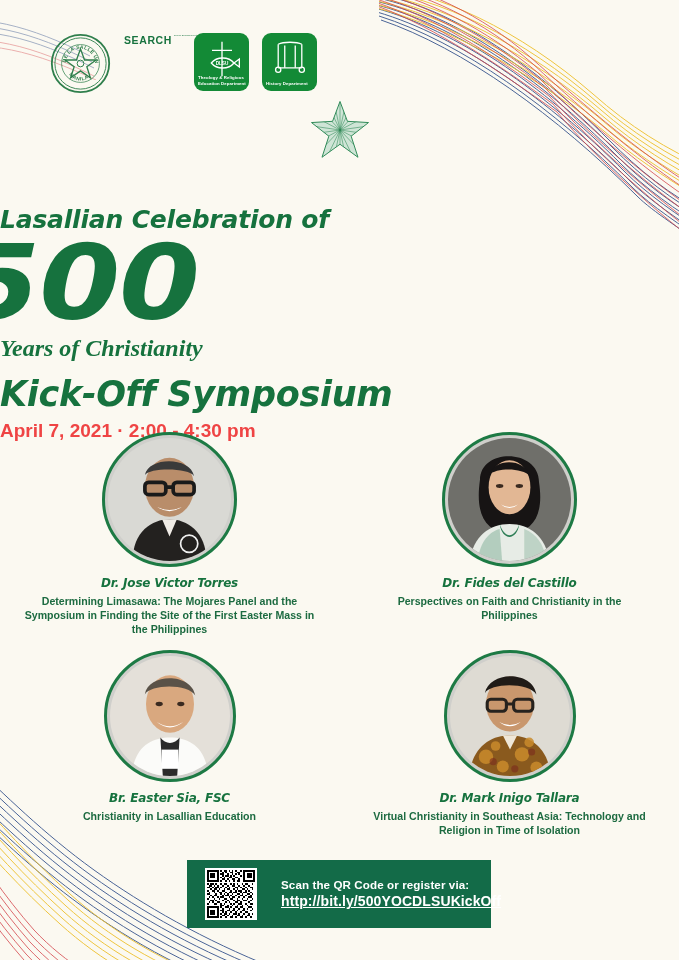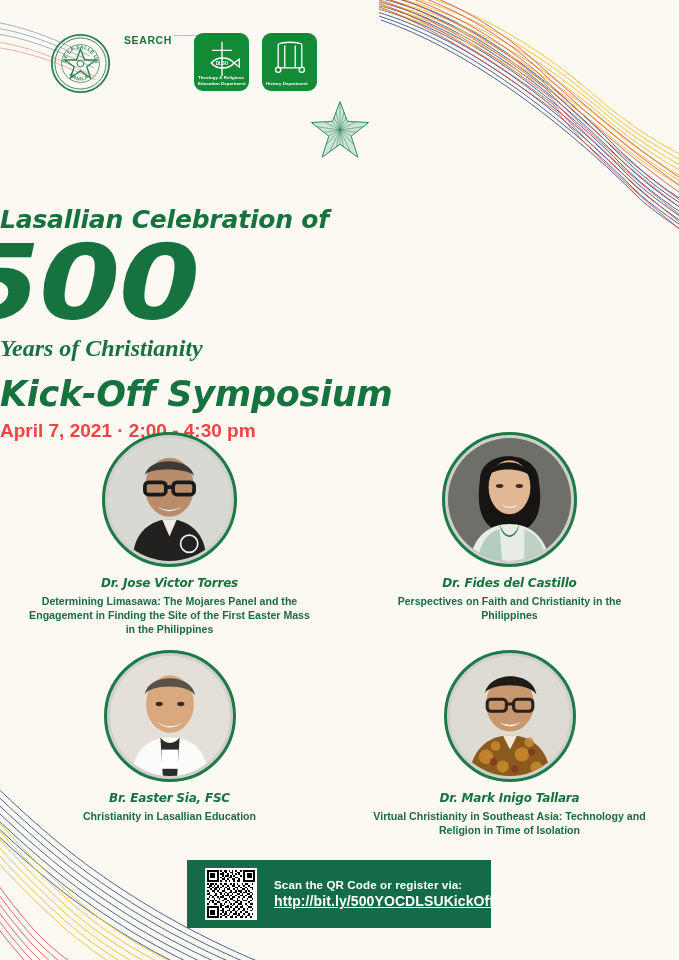--- a/index.html
+++ b/index.html
@@ -92,21 +92,21 @@
   }
   .stopic.narrow{max-width:230px;}
 
   
   .qr-banner{
     position:absolute;left:187px;top:860px;width:304px;height:68px;
     background:#136b48;display:flex;align-items:center;padding:0 0 0 18px;
     box-sizing:border-box;
   }
   .qr-code{width:48px;height:48px;background:#fff;padding:2px;box-sizing:content-box;}
-  .qr-text{margin-left:17px;color:#ffffff;}
+  .qr-text{margin-left:24px;color:#ffffff;}
   .qr-line1{font-size:11.6px;font-weight:bold;line-height:1.35;letter-spacing:.1px;}
   .qr-line2{font-size:14px;font-weight:bold;line-height:1.35;text-decoration:underline;letter-spacing:.1px;text-align:right;}
 </style>
 </head>
 <body>
 
 <div class="poster">
 
   <svg class="ribbons rib-tr" viewBox="0 0 320 270">
     <defs>
@@ -321,21 +321,21 @@
               <rect x="53" y="36" width="17" height="10" rx="3" fill="none" stroke="#1a1a1a" stroke-width="3"></rect>
               <line x1="47" y1="40" x2="53" y2="40" stroke="#1a1a1a" stroke-width="3"></line>
               <path d="M40,56 Q50,63 60,56 Q50,61 40,56 Z" fill="#ffffff"></path>
               <path d="M20,100 C20,76 36,66 50,66 C64,66 80,76 80,100 Z" fill="#23211f"></path>
               <path d="M44,66 L50,80 L56,66 Z" fill="#f0ece6"></path>
               <circle cx="66" cy="86" r="7" fill="none" stroke="#efefef" stroke-width="1.4"></circle>
             </svg>
           </div>
         </div>
         <div class="sname">Dr. Jose Victor Torres</div>
-        <div class="stopic">Determining Limasawa: The Mojares Panel and the Engagement in Finding the Site of the First Easter Mass in the Philippines</div>
+        <div class="stopic">Determining Limasawa: The Mojares Panel and the Symposium in Finding the Site of the First Easter Mass in the Philippines</div>
       </div>
 
       <div class="scol right">
         <div class="photo-ring">
           <div class="photo-inner">
             <svg width="100%" height="100%" viewBox="0 0 100 100" preserveAspectRatio="xMidYMid slice">
               <rect width="100" height="100" fill="#6f6f6a"></rect>
               <path d="M26,34 C26,8 74,8 74,36 C78,62 70,76 50,78 C30,76 22,62 26,34 Z" fill="#171414"></path>
               <ellipse cx="50" cy="40" rx="17" ry="22" fill="#e2b794"></ellipse>
               <path d="M33,30 C38,16 62,16 67,31 C60,24 40,24 33,30 Z" fill="#171414"></path>

